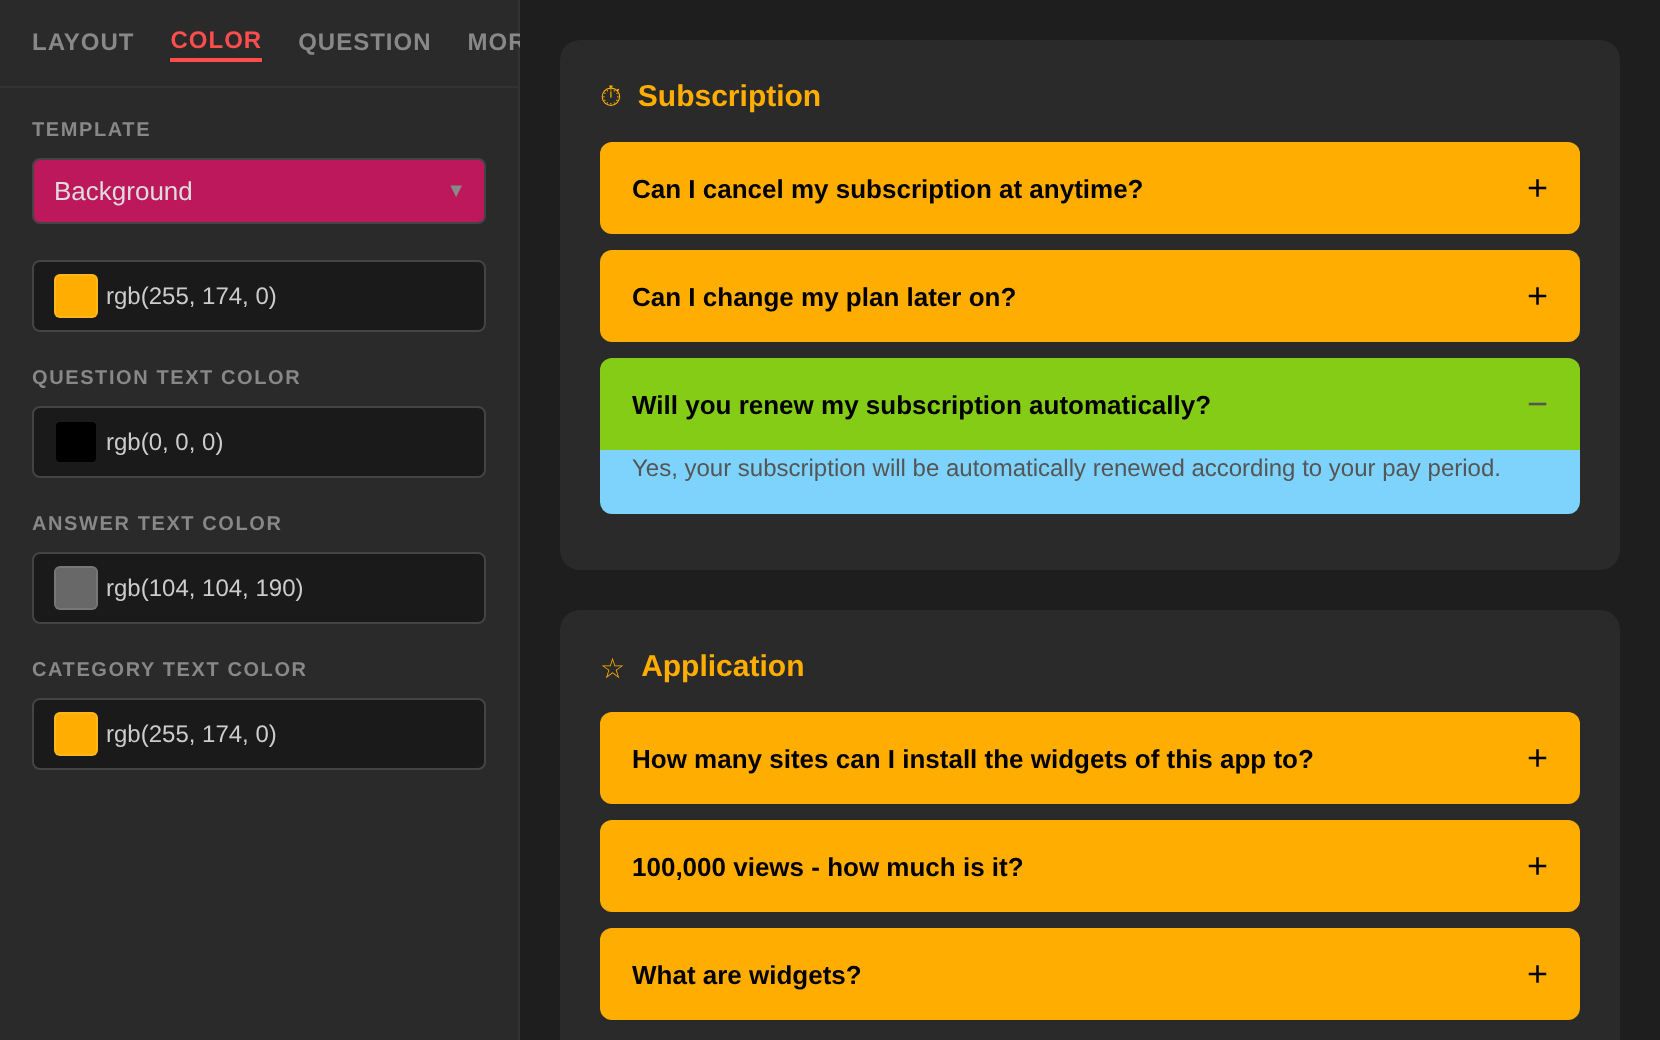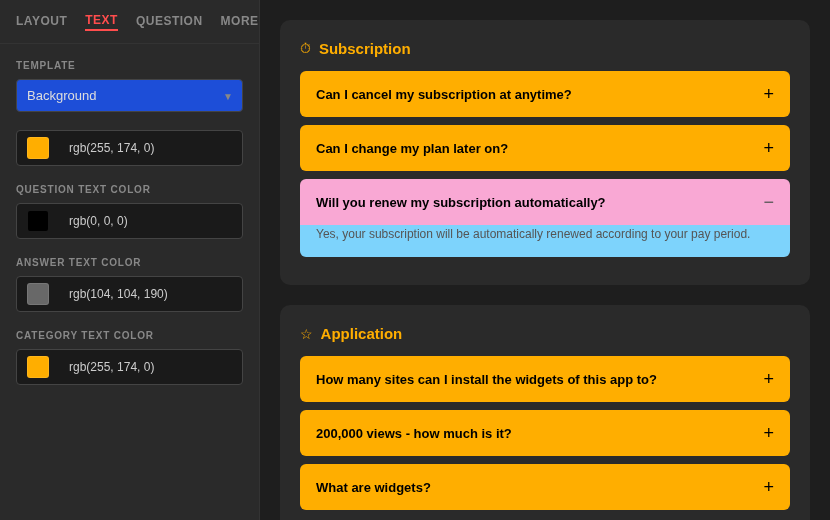--- a/index.html
+++ b/index.html
@@ -65,21 +65,21 @@
       margin-bottom: 8px;
     }
 
     .select-wrapper {
       position: relative;
       width: 100%;
     }
 
     .select-box {
       width: 100%;
-      background: #1d4ed8;
+      background: #be185d;
       border: 1px solid #444;
       border-radius: 4px;
       color: #ddd;
       font-size: 13px;
       padding: 8px 30px 8px 10px;
       appearance: none;
       cursor: pointer;
     }
 
     .select-arrow {
@@ -88,21 +88,21 @@
       top: 50%;
       transform: translateY(-50%);
       color: #888;
       font-size: 10px;
       pointer-events: none;
     }
 
     .color-row {
       display: flex;
       align-items: center;
-      gap: 20px;
+      gap: 4px;
       background: #1a1a1a;
       border: 1px solid #444;
       border-radius: 4px;
       padding: 6px 10px;
       cursor: pointer;
     }
 
     .color-swatch {
       width: 22px;
       height: 22px;
@@ -162,21 +162,21 @@
       justify-content: space-between;
       padding: 14px 16px;
       cursor: pointer;
     }
 
     .faq-item.collapsed .faq-item-header {
       background: #ffae00;
     }
 
     .faq-item.expanded .faq-item-header {
-      background: #f9a8d4;
+      background: #84cc16;
     }
 
     .faq-question {
       font-size: 13px;
       font-weight: 700;
     }
 
     .faq-item.collapsed .faq-question {
       color: #000;
     }
@@ -209,21 +209,21 @@
       color: #555;
       line-height: 1.5;
     }
   </style>
 </head>
 <body>
 
 <div class="left-panel">
   <div class="tabs">
     <span class="tab">LAYOUT</span>
-    <span class="tab active">TEXT</span>
+    <span class="tab active">COLOR</span>
     <span class="tab">QUESTION</span>
     <span class="tab">MORE</span>
   </div>
 
   <div class="panel-content">
 
     <div class="field-group">
       <div class="field-label">TEMPLATE</div>
       <div class="select-wrapper">
         <select class="select-box">
@@ -310,21 +310,21 @@
 
     <div class="faq-item collapsed">
       <div class="faq-item-header">
         <span class="faq-question">How many sites can I install the widgets of this app to?</span>
         <span class="faq-toggle">+</span>
       </div>
     </div>
 
     <div class="faq-item collapsed">
       <div class="faq-item-header">
-        <span class="faq-question">200,000 views - how much is it?</span>
+        <span class="faq-question">100,000 views - how much is it?</span>
         <span class="faq-toggle">+</span>
       </div>
     </div>
 
     <div class="faq-item collapsed">
       <div class="faq-item-header">
         <span class="faq-question">What are widgets?</span>
         <span class="faq-toggle">+</span>
       </div>
     </div>

